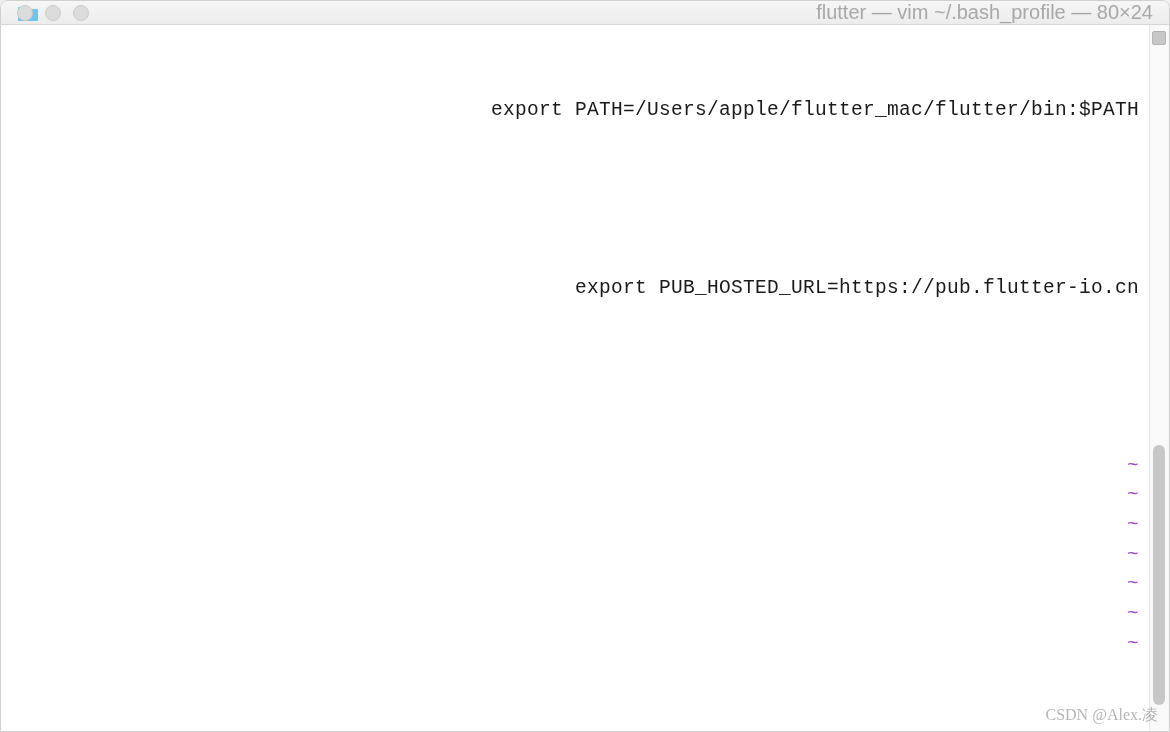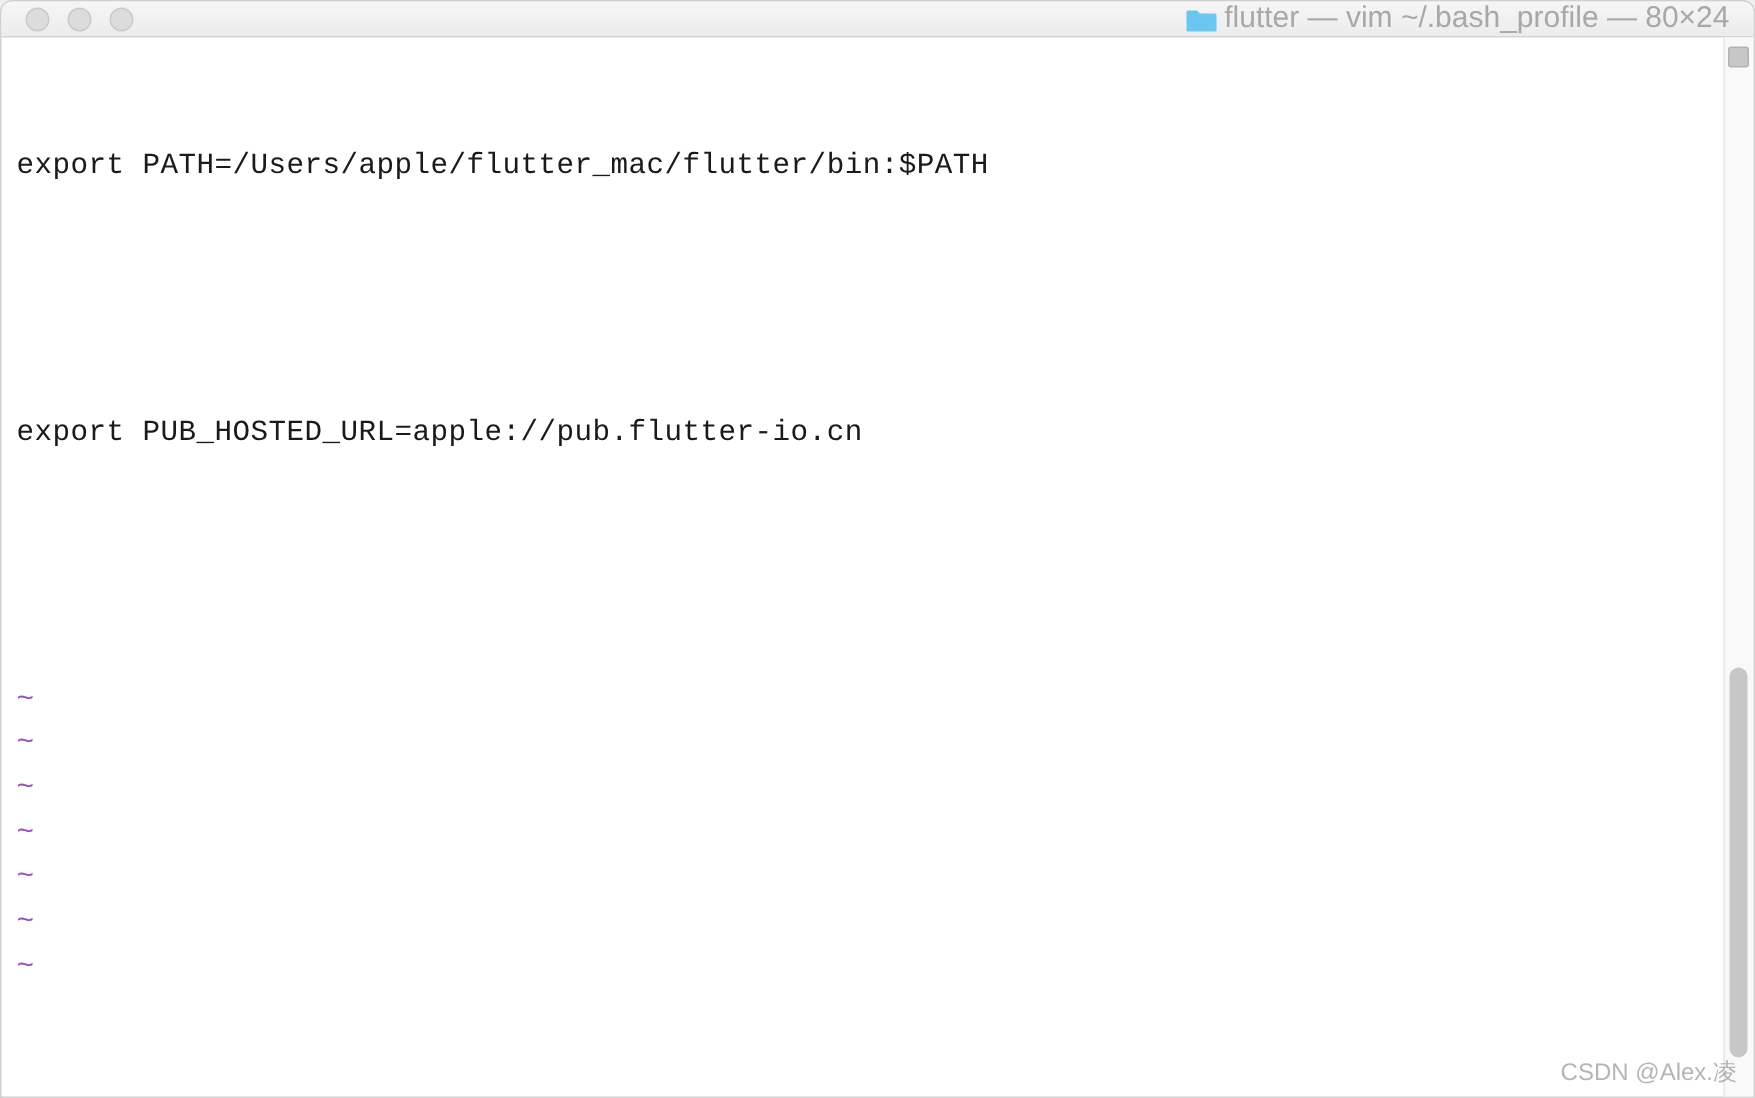--- a/index.html
+++ b/index.html
@@ -43,21 +43,21 @@
       width: 16px;
       height: 16px;
       border-radius: 50%;
       background: #dcdcdc;
       border: 1px solid #cacaca;
     }
     .title-center {
       flex: 1;
       display: flex;
       align-items: center;
-      justify-content: flex-end;
+      justify-content: space-between;
       gap: 4px;
       color: #a8a8a8;
       font-size: 20px;
       font-weight: 400;
     }
     .folder-icon {
       width: 22px;
       height: 18px;
       display: inline-block;
     }
@@ -72,20 +72,21 @@
       font-family: "SF Mono", Menlo, Monaco, "Courier New", monospace;
       font-size: 19.5px;
       line-height: 1.52;
       color: #1a1a1a;
       white-space: pre;
       overflow: hidden;
       letter-spacing: 0.3px;
     }
     .line {
       min-height: 1.52em;
+      text-align: right;
     }
     .tilde {
       color: #9b4dca;
       font-weight: 500;
     }
     .cursor-box {
       display: inline-block;
       width: 12px;
       height: 22px;
       border: 1.5px solid #333;
@@ -116,21 +117,21 @@
       height: 260px;
       background: #c7c7c7;
       border-radius: 6px;
     }
     .watermark {
       position: absolute;
       right: 12px;
       bottom: 6px;
       font-size: 16px;
       color: rgba(120,120,120,0.55);
-      font-family: Liberation Sans, sans-serif;
+      font-family: Liberation Serif, serif;
       pointer-events: none;
       text-align: center;
     }
   </style>
 </head>
 <body>
 
 <div class="window">
   <div class="titlebar">
     <div class="traffic-lights">
@@ -145,21 +146,21 @@
         </svg>
       </span>
       <span>flutter — vim ~/.bash_profile — 80×24</span>
     </div>
   </div>
 
   <div class="content-wrap">
     <div class="terminal">
       <div class="line">export PATH=/Users/apple/flutter_mac/flutter/bin:$PATH</div>
       <div class="line"></div>
-      <div class="line">export PUB_HOSTED_URL=apple://pub.flutter-io.cn</div>
+      <div class="line">export PUB_HOSTED_URL=https://pub.flutter-io.cn</div>
       <div class="line"></div>
       <div id="tildes"><div class="line tilde">~</div><div class="line tilde">~</div><div class="line tilde">~</div><div class="line tilde">~</div><div class="line tilde">~</div><div class="line tilde">~</div><div class="line tilde">~</div></div>
       
     </div>
 
     <div class="scrollbar-track">
       <div class="scroll-indicator"></div>
       <div class="scroll-thumb"></div>
     </div>
   </div>

